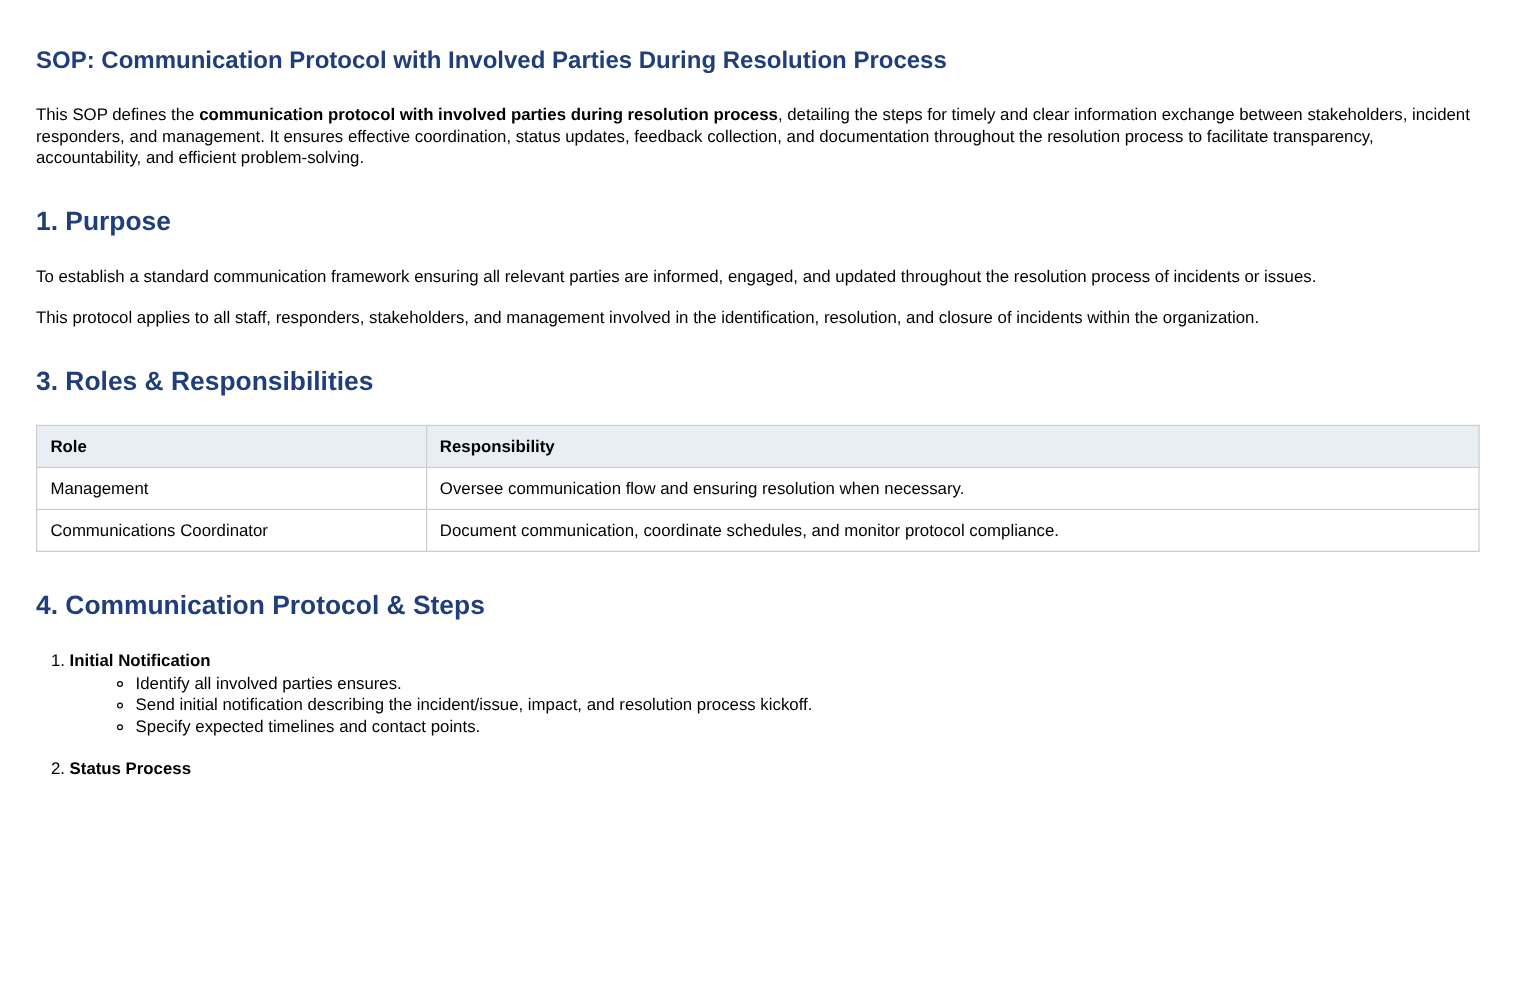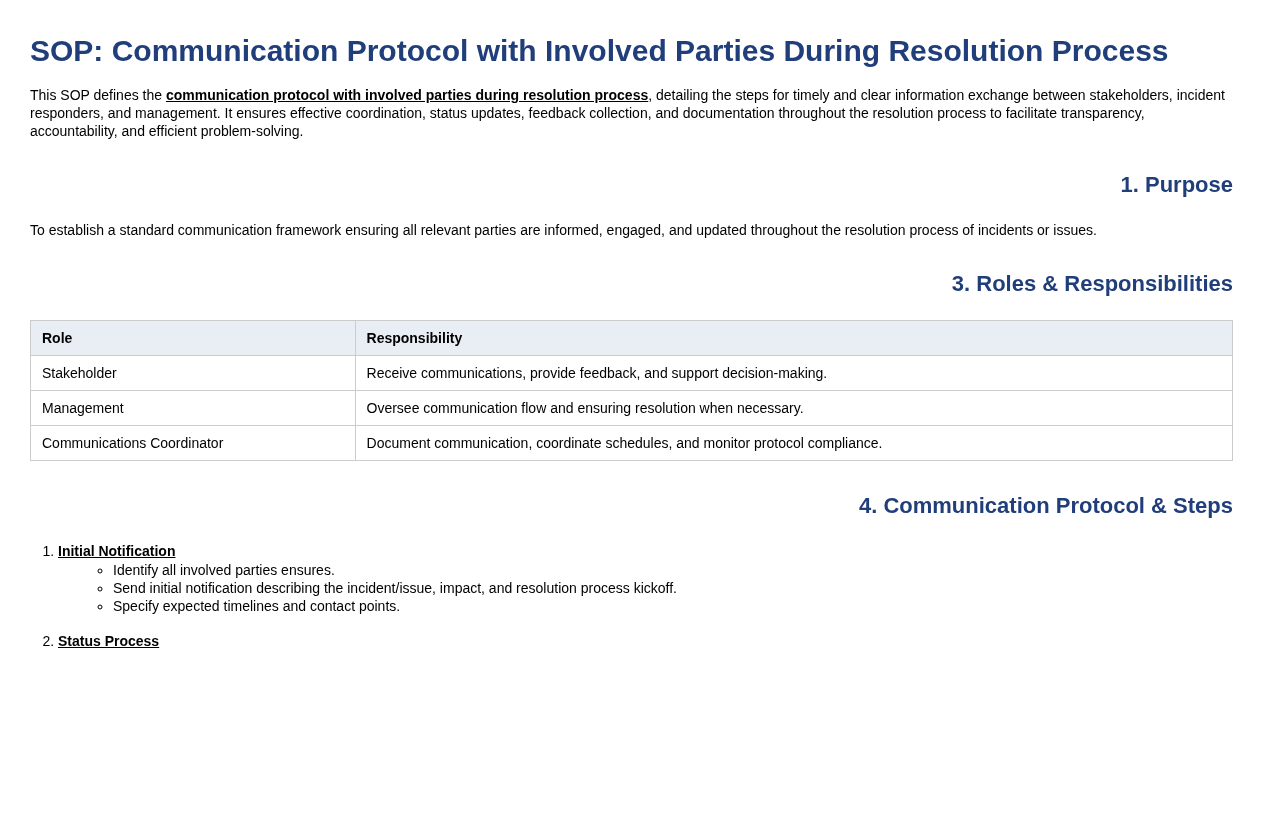--- a/index.html
+++ b/index.html
@@ -14,31 +14,30 @@
   body{
     width:1263px;height:826px;overflow:hidden;
     background:var(--page-bg);
     color:var(--text-color);
     font-family:"Liberation Sans","DejaVu Sans",sans-serif;
     font-size:14px;line-height:18px;
     padding:30px 30px 0 30px;
   }
   h1{
     margin:0 0 14px 0;
-    font-size:30px;line-height:42px;font-weight:bold;
+    font-size:20px;line-height:42px;font-weight:bold;
     color:var(--heading-color);
   }
   h2{
     margin:32px 0 23px 0;
     font-size:22px;line-height:26px;font-weight:bold;
     color:var(--heading-color);
-    text-align:right;
   }
   p{margin:0 0 16px 0;}
-  b,strong{font-weight:bold;text-decoration:underline;}
+  b,strong{font-weight:bold;}
   table{
     width:100%;
     border-collapse:collapse;
     margin:0 0 0 0;
     border-radius:27px;
   }
   th,td{
     border:1px solid var(--table-border);
     padding:8px 11px;
     text-align:left;
@@ -68,39 +67,36 @@
 
 <main>
 
   <h1>SOP: Communication Protocol with Involved Parties During Resolution Process</h1>
 
   <p><span>This SOP defines the </span><strong>communication protocol with involved parties during resolution process</strong><span>, detailing the steps for timely and clear information exchange between stakeholders, incident responders, and management. It ensures effective coordination, status updates, feedback collection, and documentation throughout the resolution process to facilitate transparency, accountability, and efficient problem-solving.</span></p>
 
   <h2>1. Purpose</h2>
   <p>To establish a standard communication framework ensuring all relevant parties are informed, engaged, and updated throughout the resolution process of incidents or issues.</p>
 
+  <p>This protocol applies to all staff, responders, stakeholders, and management involved in the identification, resolution, and closure of incidents within the organization.</p>
 
   <h2>3. Roles &amp; Responsibilities</h2>
 
   <table>
     <colgroup>
         <col class="role-col">
         <col>
       </colgroup>
     <thead>
       <tr>
         <th>Role</th>
         <th>Responsibility</th>
       </tr>
     </thead>
     <tbody>
-      <tr>
-        <td>Stakeholder</td>
-        <td>Receive communications, provide feedback, and support decision-making.</td>
-      </tr>
       <tr>
         <td>Management</td>
         <td>Oversee communication flow and ensuring resolution when necessary.</td>
       </tr>
       <tr>
         <td>Communications Coordinator</td>
         <td>Document communication, coordinate schedules, and monitor protocol compliance.</td>
       </tr>
     </tbody>
   </table>

